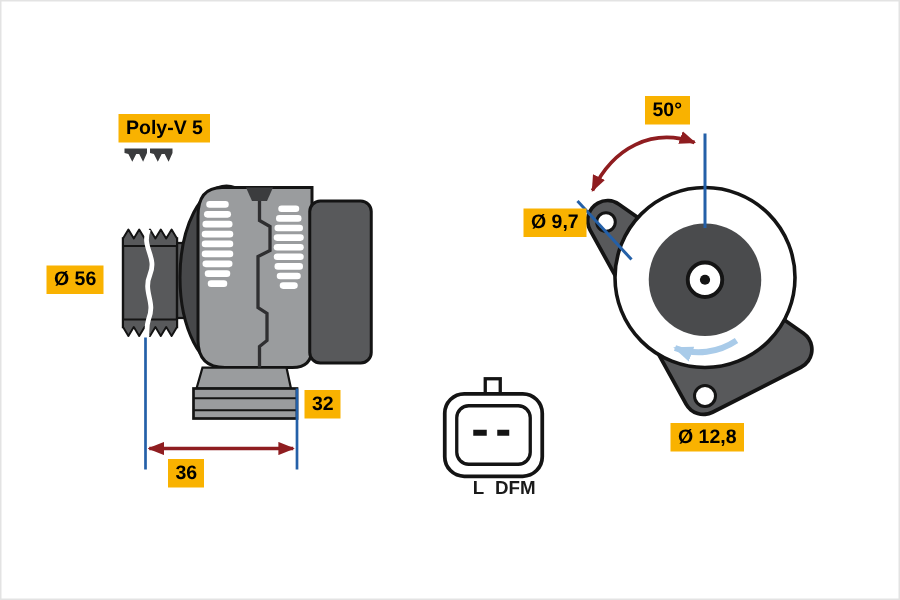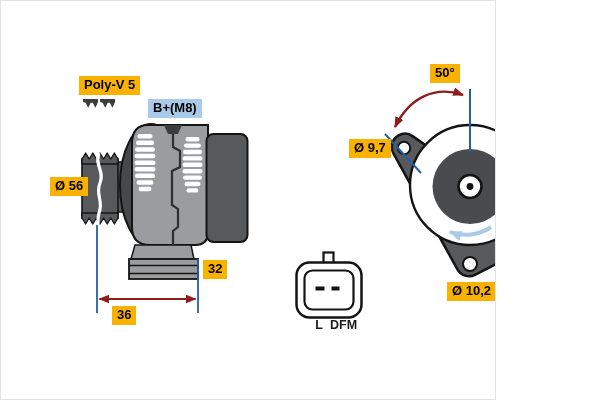--- a/index.html
+++ b/index.html
@@ -1,17 +1,17 @@
 <!DOCTYPE html>
 <html><head>
 <meta charset="utf-8">
 <style>
   html,body { margin:0; padding:0; background:#fff; }
   .page {
-    position:relative; width:496px; height:400px; overflow:hidden;
+    position:relative; width:600px; height:400px; overflow:hidden;
     background:#ffffff; border:1px solid #e3e3e3; box-sizing:border-box;
     font-family:"Liberation Sans", sans-serif;
   }
   .page svg { position:absolute; left:0; top:0; }
   .tag {
     position:absolute; background:#F9B200; color:#000;
     font-weight:bold; font-size:13px; line-height:16px;
     padding:1px 5px 2px 5px; white-space:nowrap;
   }
   .tag.blue { background:#A9CBE9; }
@@ -121,24 +121,23 @@
       <rect x="330.5" y="285.5" width="8" height="4" fill="#141414"></rect>
     </g>
 
     <g fill="#3B3C3E">
       <path transform="translate(82,98)" d="M0,0 H15 V3 L12.4,8.8 L9.8,3.7 H7.8 L5.2,8.8 L2.6,3.7 L0,3 Z"></path>
       <path transform="translate(99,98)" d="M0,0 H15 V3 L12.4,8.8 L9.8,3.7 H7.8 L5.2,8.8 L2.6,3.7 L0,3 Z"></path>
     </g>
   </svg>
 
   <div class="tag" style="left:78px;top:75px">Poly-V 5</div>
-  <div class="tag blue" style="left:147px;top:98px">B+(M8)</div>
-  <div class="tag" style="left:49px;top:176px">Ø 56</div>
+  <div class="tag" style="left:30px;top:176px">Ø 56</div>
   <div class="tag" style="left:202px;top:259px">32</div>
   <div class="tag" style="left:111px;top:305px">36</div>
   <div class="tag" style="left:429px;top:63px">50°</div>
   <div class="tag" style="left:348px;top:138px">Ø 9,7</div>
-  <div class="tag" style="left:446px;top:281px">Ø 10,2</div>
+  <div class="tag" style="left:446px;top:281px">Ø 12,8</div>
 
   <div class="pin-label" style="left:312px;top:317px;width:12px;text-align:center">L</div>
   <div class="pin-label" style="left:329px;top:317px">DFM</div>
 
 </div>
 
 </body></html>

